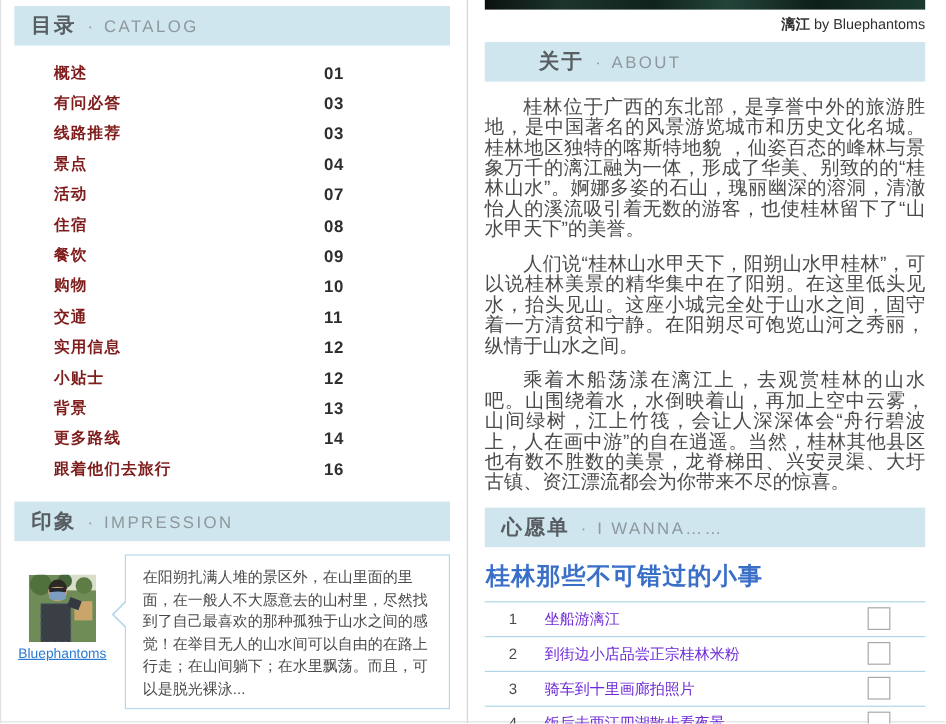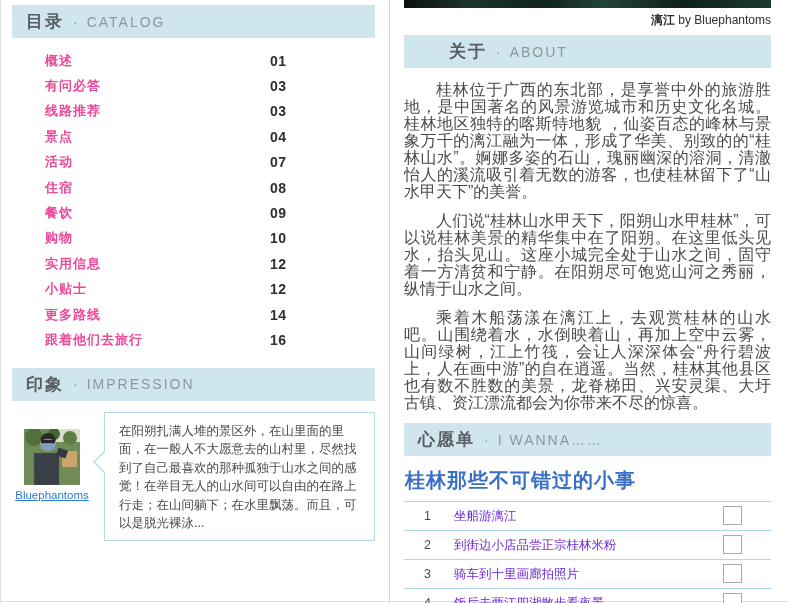--- a/index.html
+++ b/index.html
@@ -20,21 +20,21 @@
 
   
   .bar { height: 33px; background: #cfe6ee; display: flex; align-items: center; padding-left: 14px; }
   .bar-zh  { font-size: 17px; font-weight: bold; color: #575d61; letter-spacing: 2px; }
   .bar-dot { margin: 0 9px; color: #8e989c; font-size: 14px; }
   .bar-en  { font-size: 14px; color: #8e989c; letter-spacing: 2px; }
 
   
   .toc { margin-top: 10px; }
   .toc-row { position: relative; height: 25.4px; display: flex; align-items: center; }
-  .toc-label { margin-left: 33px; font-size: 13px; font-weight: bold; color: #ec4899; letter-spacing: 1px; }
+  .toc-label { margin-left: 33px; font-size: 13px; font-weight: bold; color: #7f1d1d; letter-spacing: 1px; }
   .toc-page  { position: absolute; left: 258px; font-size: 14px; font-weight: bold; color: #2e2e2e; letter-spacing: 0.5px; }
 
   
   .imp-bar { margin-top: 15px; }
   .imp-wrap { display: flex; margin-top: 11px; }
   .imp-left { width: 80px; text-align: center; padding-top: 17px; flex: none; }
   .avatar { width: 56px; height: 56px; display: block; margin: 0 auto; }
   .author-link { display: inline-block; margin-top: 3px; font-size: 11.5px; color: #2b7bd3; text-decoration: underline; cursor: pointer; }
   .bubble {
     position: relative; margin-left: 12px; width: 271px;
@@ -115,26 +115,34 @@
     </div>
     <div class="toc-row">
       <span class="toc-label">餐饮</span>
       <span class="toc-page">09</span>
     </div>
     <div class="toc-row">
       <span class="toc-label">购物</span>
       <span class="toc-page">10</span>
     </div>
     <div class="toc-row">
+      <span class="toc-label">交通</span>
+      <span class="toc-page">11</span>
+    </div>
+    <div class="toc-row">
       <span class="toc-label">实用信息</span>
       <span class="toc-page">12</span>
     </div>
     <div class="toc-row">
       <span class="toc-label">小贴士</span>
       <span class="toc-page">12</span>
+    </div>
+    <div class="toc-row">
+      <span class="toc-label">背景</span>
+      <span class="toc-page">13</span>
     </div>
     <div class="toc-row">
       <span class="toc-label">更多路线</span>
       <span class="toc-page">14</span>
     </div>
     <div class="toc-row">
       <span class="toc-label">跟着他们去旅行</span>
       <span class="toc-page">16</span>
     </div>
   </div>

